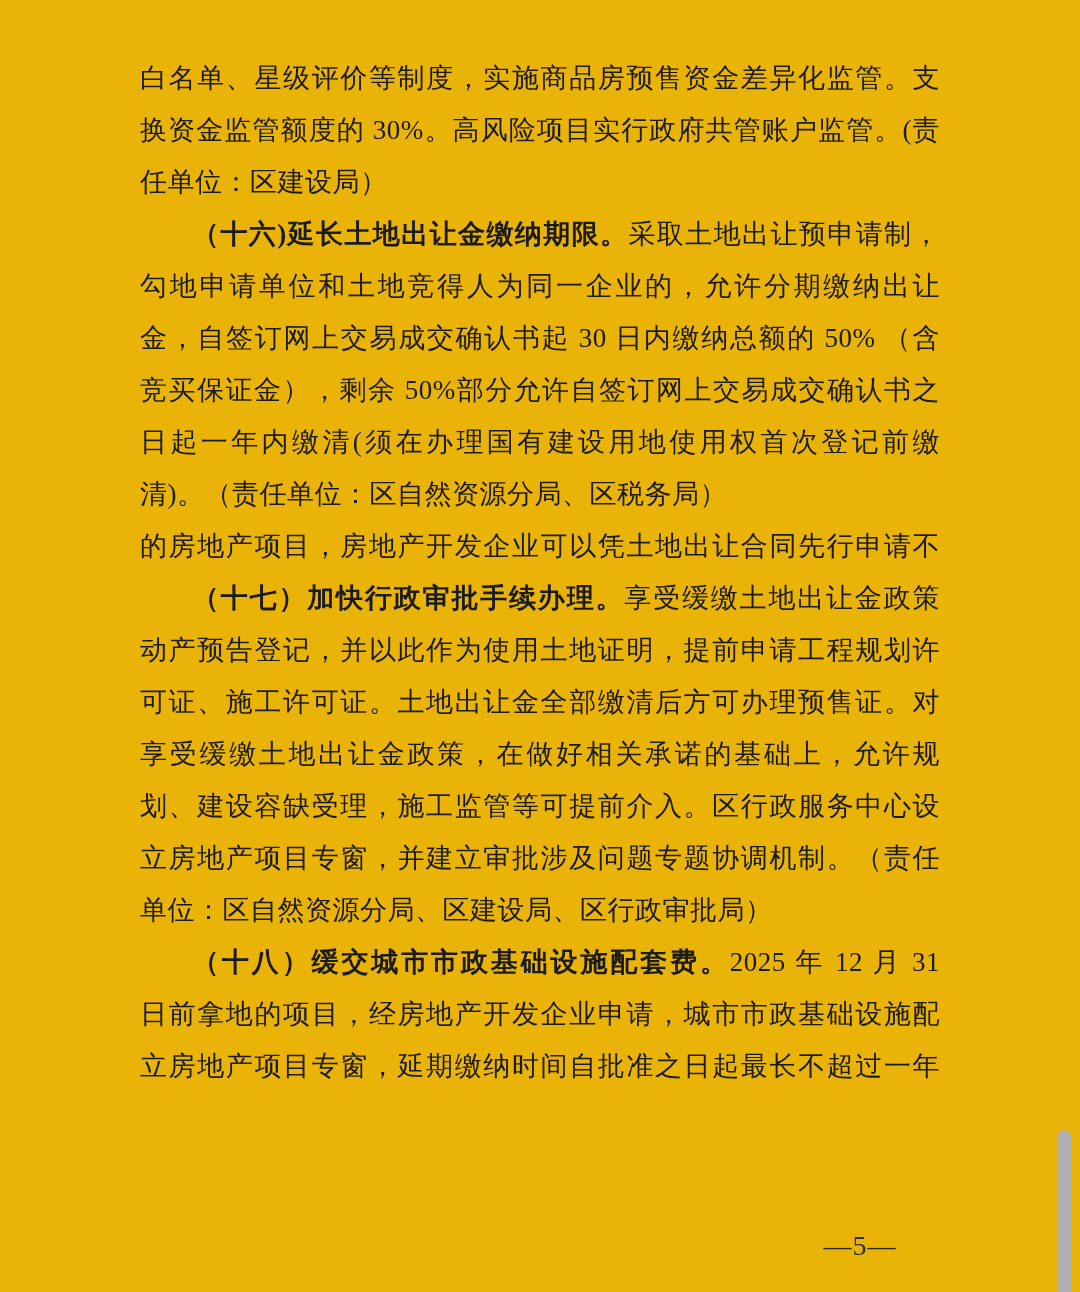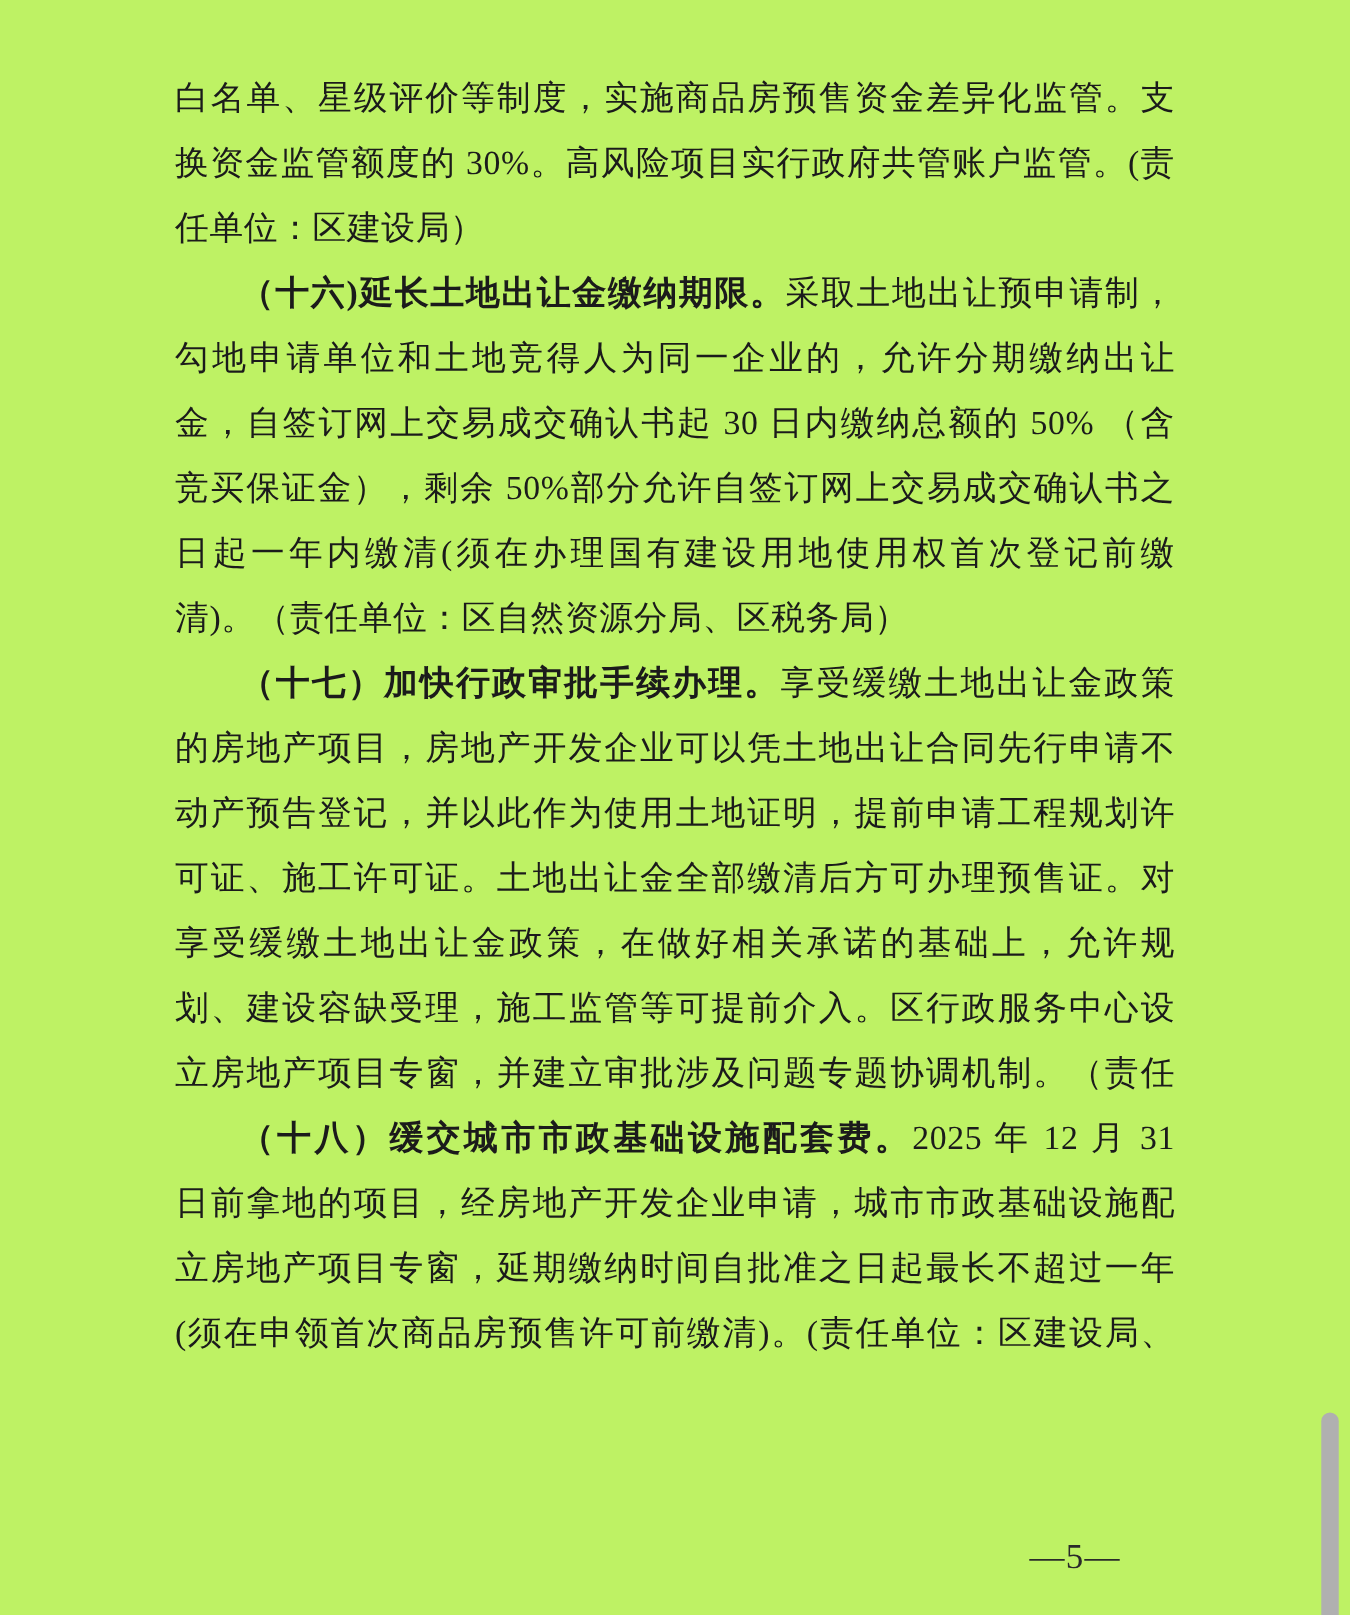--- a/index.html
+++ b/index.html
@@ -13,21 +13,21 @@
     position: relative;
     overflow: hidden;
     font-family: "Liberation Serif", "DejaVu Serif", serif;
     color: #1b1b1b;
   }
   .page {
     position: absolute;
     left: 0; top: 0;
     width: 1080px;
     height: 1292px;
-    background: #bef264;
+    background: #eab308;
   }
   .textblock {
     position: absolute;
     left: 140px;
     top: 52px;
     width: 800px;
   }
   .line {
     height: 52px;
     line-height: 52px;
@@ -85,34 +85,34 @@
     <div>
       <div class="line stretch indent"><span class="b">（十六)延长土地出让金缴纳期限。</span><span>采取土地出让预申请制，</span></div>
       <div class="line stretch"><span>勾地申请单位和土地竞得人为同一企业的，允许分期缴纳出让</span></div>
       <div class="line stretch"><span>金，自签订网上交易成交确认书起 30 日内缴纳总额的 50% （含</span></div>
       <div class="line stretch"><span>竞买保证金），剩余 50%部分允许自签订网上交易成交确认书之</span></div>
       <div class="line stretch"><span>日起一年内缴清(须在办理国有建设用地使用权首次登记前缴</span></div>
       <div class="line"><span>清)。（责任单位：区自然资源分局、区税务局）</span></div>
     </div>
 
     <div>
+      <div class="line stretch"><span>的房地产项目，房地产开发企业可以凭土地出让合同先行申请不</span></div>
       <div class="line stretch indent"><span class="b">（十七）加快行政审批手续办理。</span><span>享受缓缴土地出让金政策</span></div>
-      <div class="line stretch"><span>的房地产项目，房地产开发企业可以凭土地出让合同先行申请不</span></div>
       <div class="line stretch"><span>动产预告登记，并以此作为使用土地证明，提前申请工程规划许</span></div>
       <div class="line stretch"><span>可证、施工许可证。土地出让金全部缴清后方可办理预售证。对</span></div>
       <div class="line stretch"><span>享受缓缴土地出让金政策，在做好相关承诺的基础上，允许规</span></div>
       <div class="line stretch"><span>划、建设容缺受理，施工监管等可提前介入。区行政服务中心设</span></div>
       <div class="line stretch"><span>立房地产项目专窗，并建立审批涉及问题专题协调机制。（责任</span></div>
+      <div class="line"><span>单位：区自然资源分局、区建设局、区行政审批局）</span></div>
     </div>
 
     <div>
       <div class="line stretch indent"><span class="b">（十八）缓交城市市政基础设施配套费。</span><span>2025 年 12 月 31</span></div>
       <div class="line stretch"><span>日前拿地的项目，经房地产开发企业申请，城市市政基础设施配</span></div>
       <div class="line stretch"><span>立房地产项目专窗，延期缴纳时间自批准之日起最长不超过一年</span></div>
-      <div class="line stretch"><span>(须在申领首次商品房预售许可前缴清)。(责任单位：区建设局、</span></div>
     </div>
 
   </div>
 
   <div class="pagenum">—5—</div>
 
   <div class="scroll-thumb"></div>
 
 </div>
 

